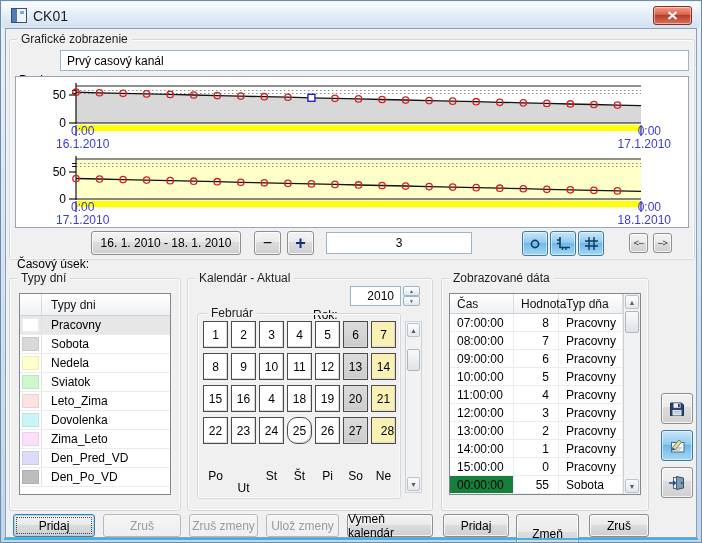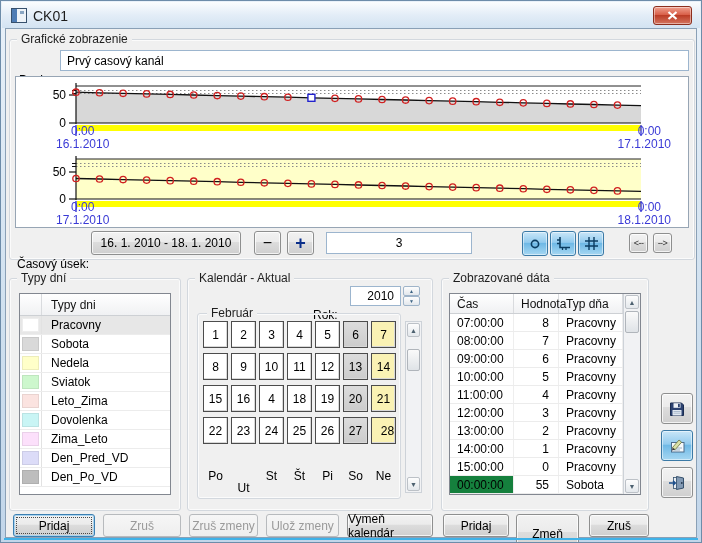--- a/index.html
+++ b/index.html
@@ -353,21 +353,21 @@
       <div class="day w" style="left: 6px; top: 72px;">15</div>
       <div class="day w" style="left: 34px; top: 72px;">16</div>
       <div class="day w" style="left: 62px; top: 72px;">4</div>
       <div class="day w" style="left: 90px; top: 72px;">18</div>
       <div class="day w" style="left: 118px; top: 72px;">19</div>
       <div class="day sa" style="left: 146px; top: 72px;">20</div>
       <div class="day su" style="left: 174px; top: 72px;">21</div>
       <div class="day w" style="left: 6px; top: 104px;">22</div>
       <div class="day w" style="left: 34px; top: 104px;">23</div>
       <div class="day w" style="left: 62px; top: 104px;">24</div>
-      <div class="day w" style="left: 90px; top: 104px;">25</div>
+      <div class="day w" style="left: 90px; top: 104px; border-radius: 10px;">25</div>
       <div class="day w" style="left: 118px; top: 104px;">26</div>
       <div class="day sa" style="left: 146px; top: 104px;">27</div>
       <div class="day su" style="left: 174px; top: 104px; padding-left: 8px;">28</div>
       <div class="wd" style="left: 6px;">Po</div>
       <div class="wd" style="left: 34px; margin-top: 12px;">Ut</div>
       <div class="wd" style="left: 62px;">St</div>
       <div class="wd" style="left: 90px;">Št</div>
       <div class="wd" style="left: 118px;">Pi</div>
       <div class="wd" style="left: 146px;">So</div>
       <div class="wd" style="left: 174px;">Ne</div>

